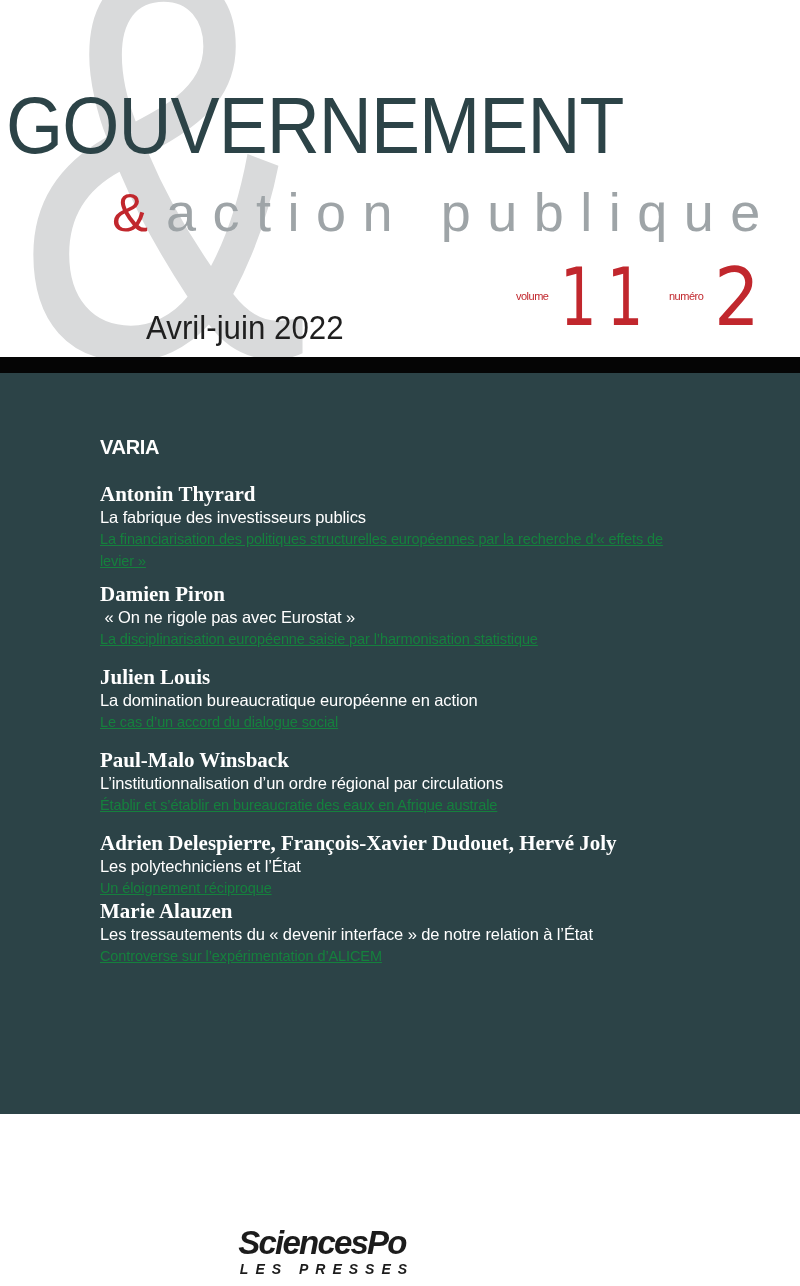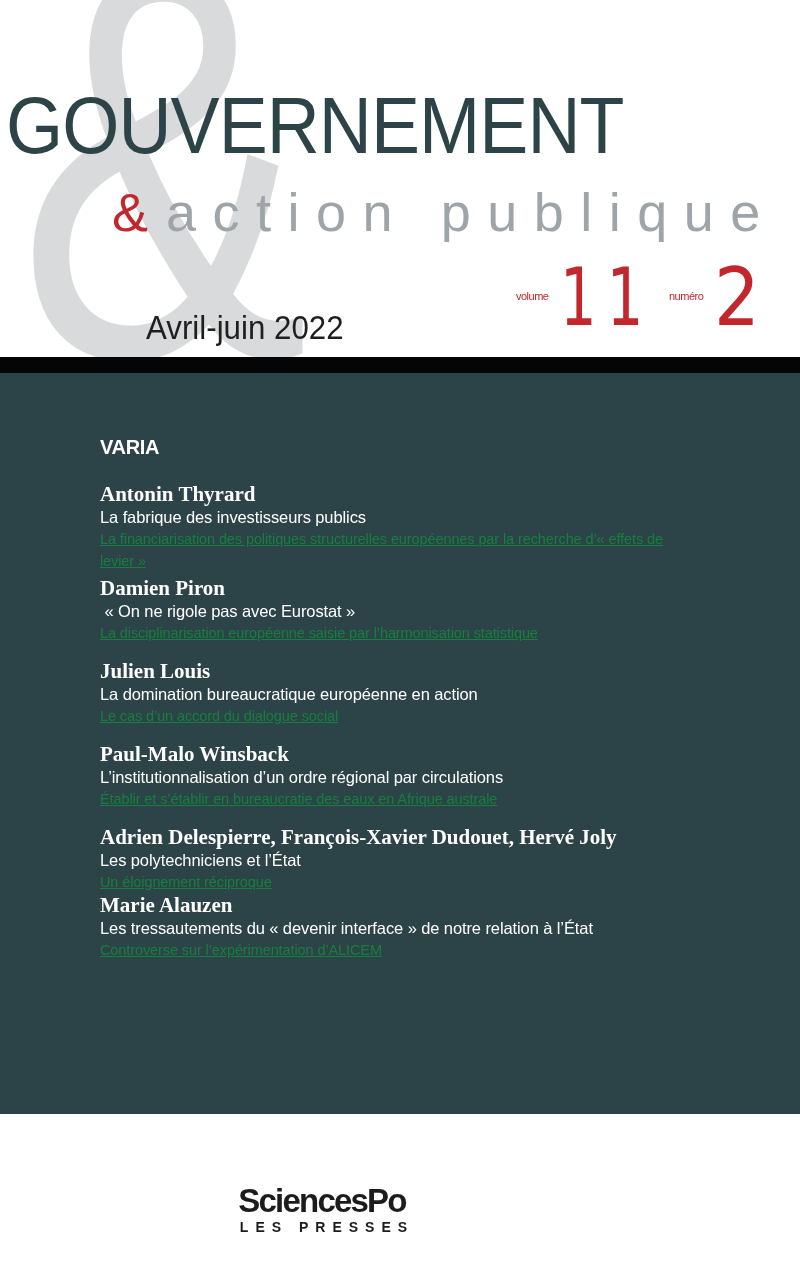--- a/index.html
+++ b/index.html
@@ -68,21 +68,21 @@
     font-family: "Liberation Serif", serif; font-weight: bold;
     font-size: 21px; line-height: 24px; color: #ffffff;
   }
   .toc-title {
     font-size: 16.5px; line-height: 22px; color: #ffffff; letter-spacing: -0.1px;
   }
   .toc-subtitle {
     font-size: 14.5px; line-height: 22px; color: #15803d; letter-spacing: -0.1px; text-decoration: underline;
   }
   .publisher {
-    position: absolute; left: 0; top: 1184px; width: 644px; text-align: center;
+    position: absolute; left: 0; top: 1226px; width: 644px; text-align: center; font-style: italic;
   }
   .publisher-name {
     display: inline-block; font-size: 33px; font-weight: bold; color: #1c1c1c;
     letter-spacing: -1.8px; line-height: 1;
   }
   .publisher-sub {
     display: block; margin-top: 2px; font-size: 14px; font-weight: bold;
     color: #1c1c1c; letter-spacing: 7px; padding-left: 10px;
   }
 </style>
@@ -102,21 +102,21 @@
   <div class="numero-number">2</div>
 </div>
 
 <div class="black-band"></div>
 
 <div class="toc-panel"></div>
 
 <div class="toc-heading">VARIA</div>
 
 <div class="toc-list">
-  <div class="toc-entry" style="margin-bottom:4px;">
+  <div class="toc-entry" style="margin-bottom:10px;">
     <div class="toc-author">Antonin Thyrard</div>
     <div class="toc-title">La fabrique des investisseurs publics</div>
     <div class="toc-subtitle" style="width:590px;">La financiarisation des politiques structurelles européennes par la recherche d’« effets de levier »</div>
   </div>
   <div class="toc-entry" style="margin-bottom:15px;">
     <div class="toc-author">Damien Piron</div>
     <div class="toc-title" style="white-space:pre;"> « On ne rigole pas avec Eurostat »</div>
     <div class="toc-subtitle">La disciplinarisation européenne saisie par l’harmonisation statistique</div>
   </div>
   <div class="toc-entry" style="margin-bottom:15px;">

